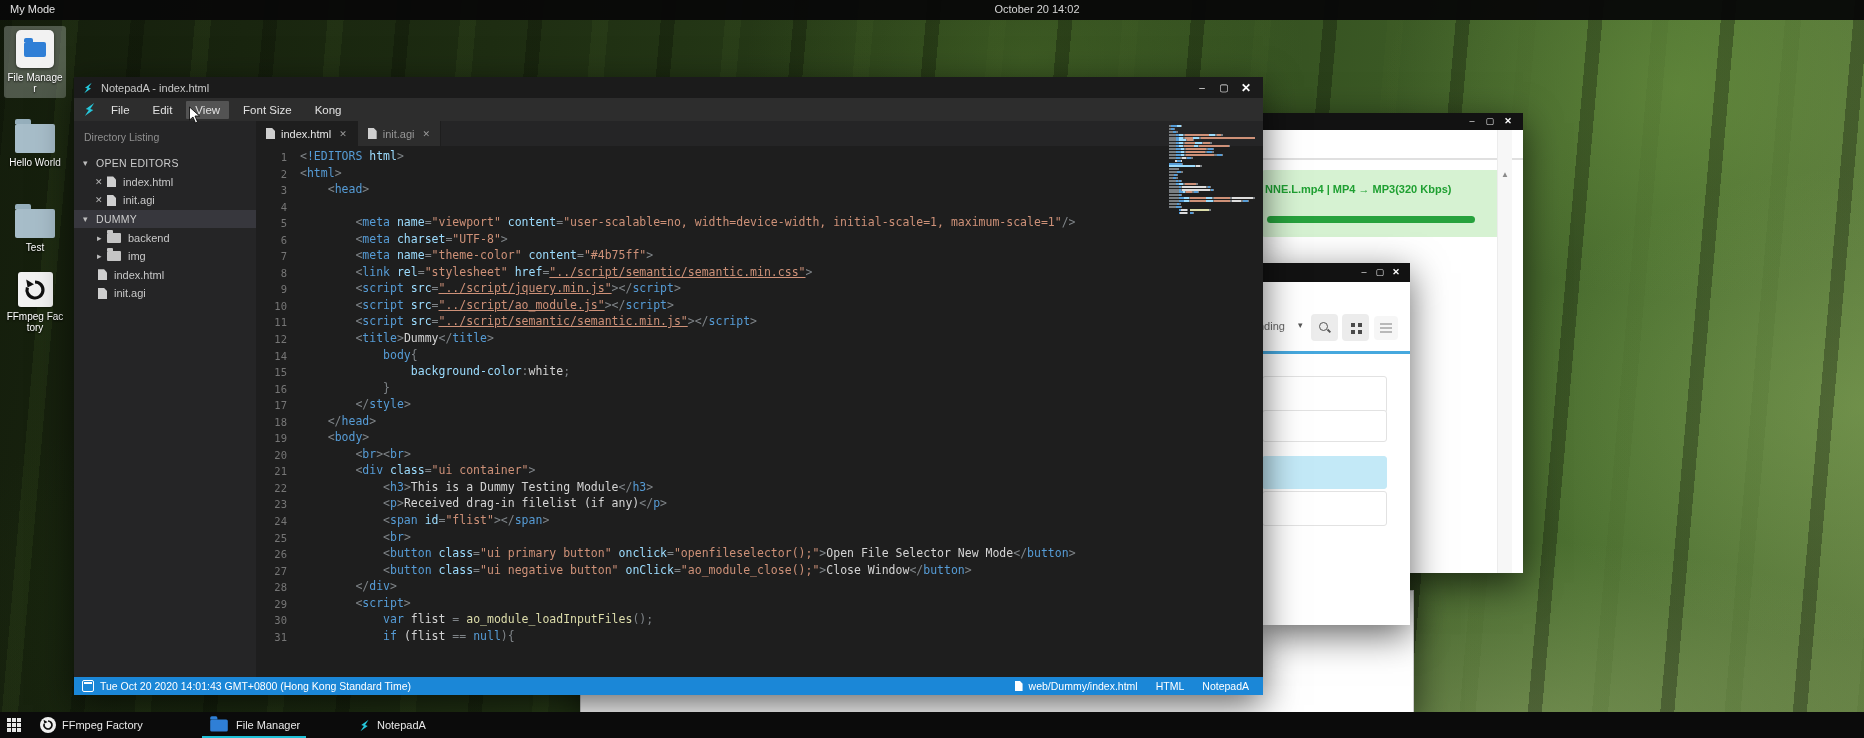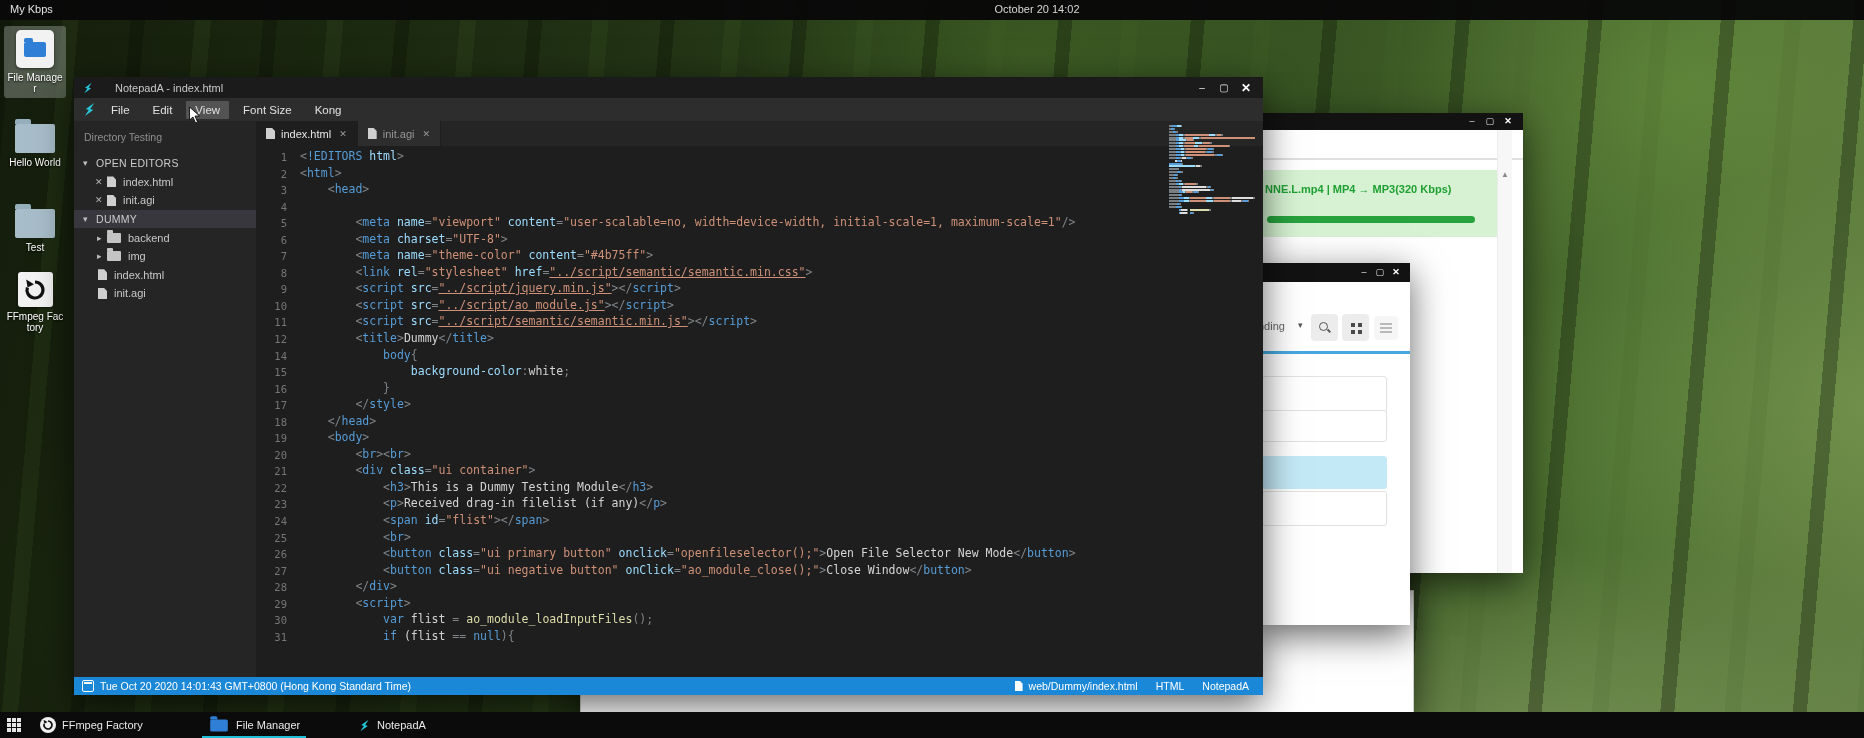--- a/index.html
+++ b/index.html
@@ -35,21 +35,21 @@
   .folder-blue-sm::before{content:"";position:absolute;top:-4px;left:0;width:9px;height:4px;background:#2f7fd6;border-radius:2px 2px 0 0;}
   
   .win{position:absolute;box-shadow:0 10px 34px rgba(0,0,0,.6);}
   .tbar{display:flex;align-items:center;background:#121212;color:#cfcfcf;}
   .ctrls{margin-left:auto;display:flex;align-items:center;}
   .ctrl{width:22px;text-align:center;color:#e6e6e6;font-size:10px;line-height:1;cursor:pointer;}
   .ctrl.close{font-size:12px;font-weight:bold;color:#fff;}
   
   #notepad{left:74px;top:77px;width:1189px;height:618px;background:#1e1e1e;z-index:40;}
   #np-title{height:21px;padding-left:8px;background:#1b1b1b;font-size:11px;}
-  #np-title .t{margin-left:21px;color:#c8c8c8;}
+  #np-title .t{margin-left:7px;color:#c8c8c8;}
   #np-menu{position:relative;height:23px;background:#2d2d2d;display:flex;align-items:center;padding-left:8px;}
   #np-menu .menu-item{padding:3px 9px;margin-left:5px;font-size:11.5px;color:#e0e0e0;cursor:pointer;border-radius:1px;}
   #np-menu .menu-item.active{background:#535353;}
   #np-body{display:flex;height:556px;}
   #np-sidebar{position:relative;width:182px;background:#252526;flex:none;overflow:hidden;}
   #np-sb-header{position:absolute;top:10px;left:10px;font-size:10.5px;color:#8f8f8f;}
   #np-tree{position:absolute;top:33px;left:0;right:0;}
   .tree-row{display:flex;align-items:center;height:18.6px;font-size:11px;color:#c8c8c8;cursor:pointer;white-space:nowrap;}
   .tree-row.hl{background:#37373d;}
   .tree-row .arr{width:10px;margin-left:9px;font-size:9px;color:#bdbdbd;}
@@ -124,21 +124,21 @@
   .i-ffm-circle{width:16px;height:16px;border-radius:50%;background:#f0f0f0;display:flex;align-items:center;justify-content:center;}
   svg{display:block;}
 </style>
 </head>
 <body>
 
 <div id="screen">
   <div id="wallpaper"></div>
 
   <div id="topbar">
-    <span class="brand">My Kbps</span>
+    <span class="brand">My Mode</span>
     <span class="clock">October 20 14:02</span>
   </div>
 
   <div id="desk-icons">
       <div class="desk-icon selected" style="left: 6px; top: 30px; position: absolute;">
         <div class="glyph">
           <div class="tile">
             <span class="folder-blue-sm"></span>
           </div>
         </div>
@@ -239,21 +239,21 @@
           <div class="menu-item active">View</div>
           <div class="menu-item">Font Size</div>
           <div class="menu-item">Kong</div>
         </div>
       <svg id="np-cursor" width="13" height="18" viewBox="0 0 12 18">
         <path d="M1 1 L1 14 L4.5 11 L7 17 L9 16 L6.5 10 L11 10 Z" fill="#fff" stroke="#000" stroke-width="0.8"></path>
       </svg>
     </div>
     <div id="np-body">
       <div id="np-sidebar">
-        <div id="np-sb-header">Directory Testing</div>
+        <div id="np-sb-header">Directory Listing</div>
         <div id="np-tree">
             <div class="tree-row">
               <span class="arr">▾</span>
               <span class="sec-label">OPEN EDITORS</span>
             </div>
             <div class="tree-row">
               <span class="x">✕</span>
               <span class="i-doc sm"></span>
               <span class="nm">index.html</span>
             </div>

